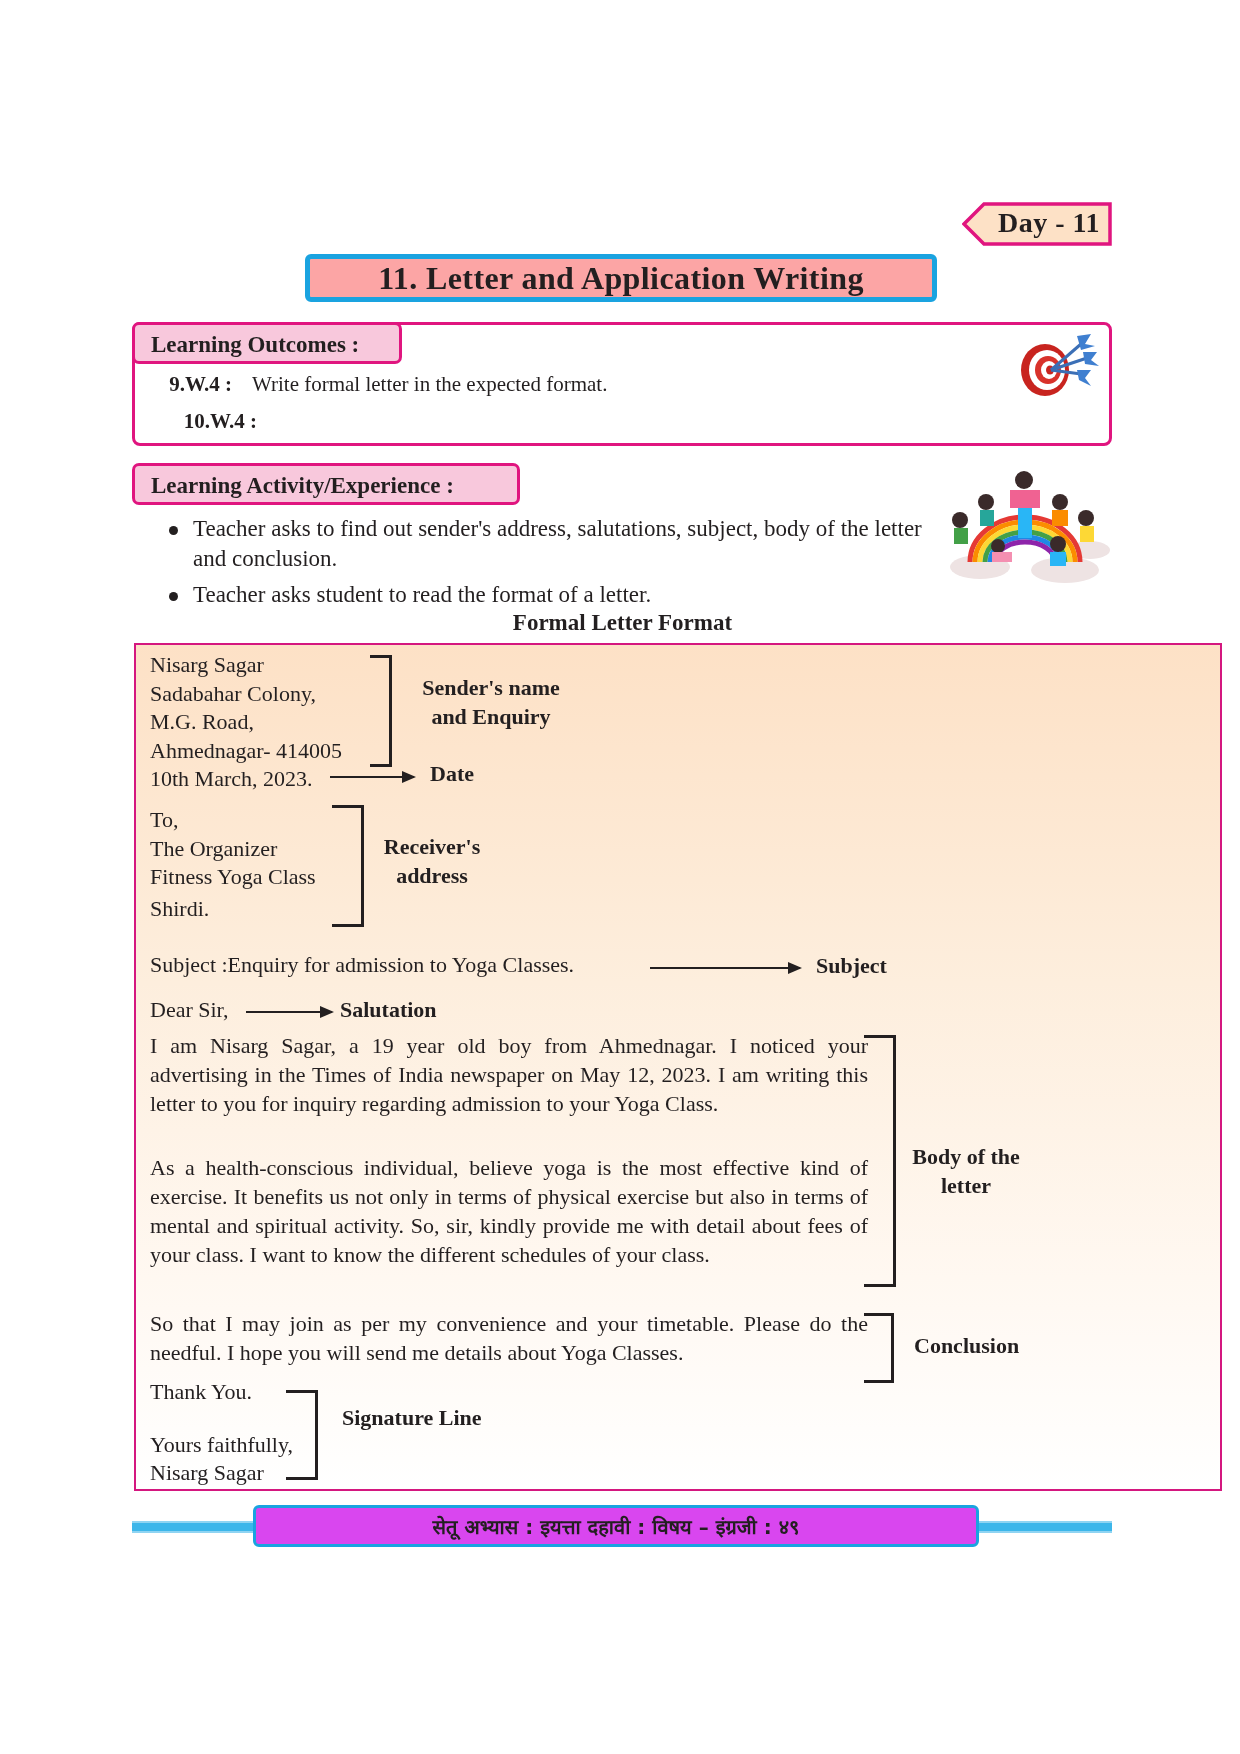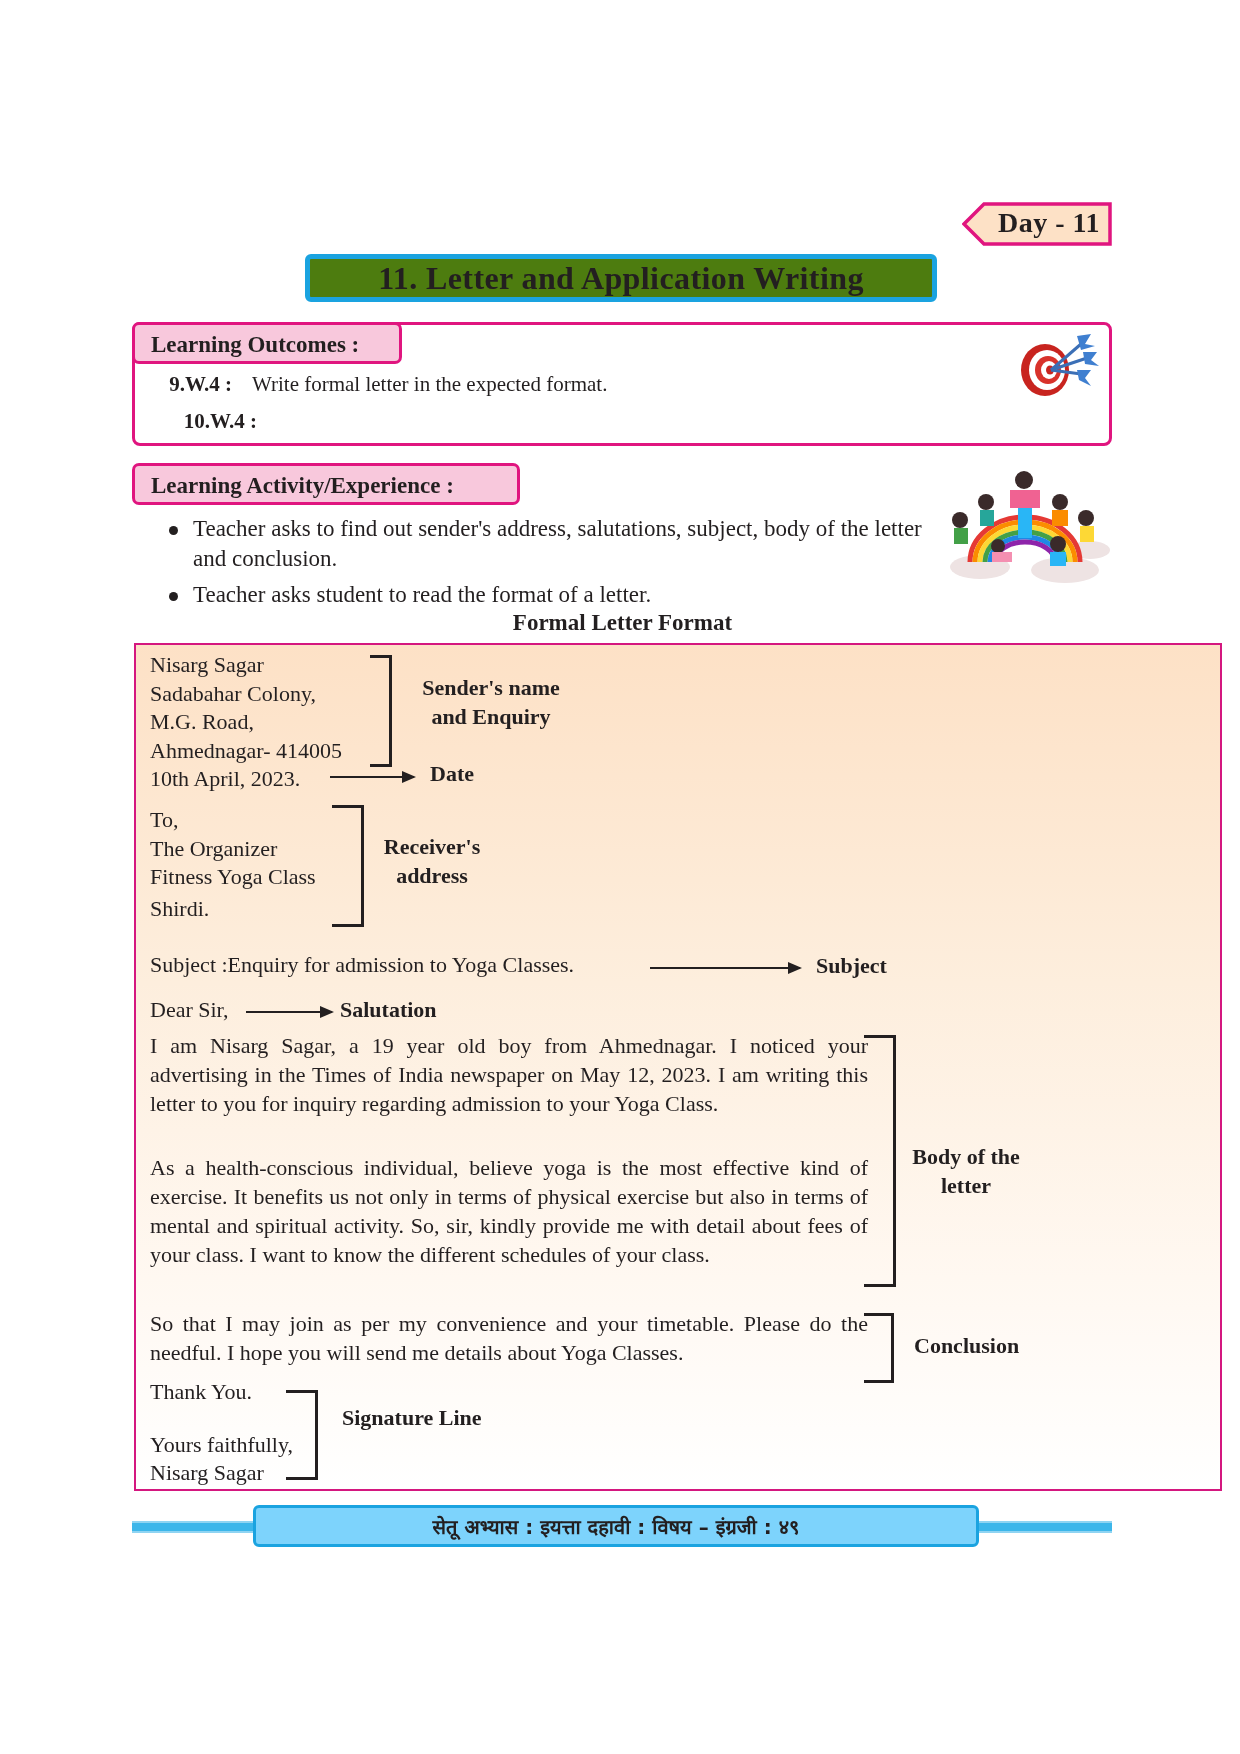--- a/index.html
+++ b/index.html
@@ -10,21 +10,21 @@
   .abs { position: absolute; }
 
   
   .day-tag { left: 962px; top: 202px; width: 150px; height: 26px; }
   .day-tag svg { position: absolute; left: 0; top: 0; }
   .day-text { position: absolute; left: 36px; top: 5px; font-weight: bold; font-size: 28px; letter-spacing: 0.5px; }
 
   
   .title-box {
     left: 305px; top: 254px; width: 632px; height: 48px;
-    background: #4d7c0f; border: 5px solid #1aa3e0; border-radius: 6px; box-sizing: border-box;
+    background: #fca5a5; border: 5px solid #1aa3e0; border-radius: 6px; box-sizing: border-box;
     display: flex; align-items: center; justify-content: center;
   }
   .title-text { font-weight: bold; font-size: 32px; letter-spacing: 0.4px; }
 
   
   .outcomes-box {
     left: 132px; top: 322px; width: 980px; height: 124px;
     border: 3px solid #e0157f; border-radius: 8px; box-sizing: border-box;
   }
   .pink-tab {
@@ -59,21 +59,21 @@
   .lbl { position: absolute; font-weight: bold; font-size: 22px; line-height: 29px; white-space: nowrap; text-align: center; }
   .para { position: absolute; font-size: 22px; line-height: 29px; text-align: justify; }
   .bracket { position: absolute; border: 3px solid #231f20; border-left: none; box-sizing: border-box; }
   .arrow { position: absolute; height: 2px; background: #231f20; }
   .arrow::after { content: ""; position: absolute; right: -2px; top: -5px; border-left: 14px solid #231f20; border-top: 6px solid transparent; border-bottom: 6px solid transparent; }
 
   
   .footer-line { left: 132px; top: 1521px; width: 980px; height: 8px; background: #3cb6ea; border-top: 2px solid #8fd4f2; border-bottom: 2px solid #8fd4f2; box-sizing: content-box; }
   .footer-box {
     left: 253px; top: 1505px; width: 726px; height: 42px; box-sizing: border-box;
-    background: #7dd3fc; border: 3px solid #1aa3e0; border-radius: 6px;
+    background: #d946ef; border: 3px solid #1aa3e0; border-radius: 6px;
     display: flex; align-items: center; justify-content: center;
     font-family: "DejaVu Sans", sans-serif; font-weight: bold; font-size: 20px;
   }
 </style>
 </head>
 <body>
 
 <div class="abs day-tag">
   <svg width="150" height="44" viewBox="0 0 150 44">
     <polygon points="22,2 148,2 148,42 22,42 2,22" fill="#fde1c6" stroke="#e0157f" stroke-width="3.5"></polygon>
@@ -146,21 +146,21 @@
 
 <div class="abs format-title">Formal Letter Format</div>
 
 <div class="abs letter-box">
 
   <div class="lt" style="left:14px; top:6px;">
     <div>Nisarg Sagar</div>
     <div>Sadabahar Colony,</div>
     <div>M.G. Road,</div>
     <div>Ahmednagar- 414005</div>
-    <div>10th April, 2023.</div>
+    <div>10th March, 2023.</div>
   </div>
   <div class="bracket" style="left:234px; top:10px; width:22px; height:112px;"></div>
   <div class="lbl" style="left:270px; top:28px; width:170px;">
     <div>Sender's name</div>
     <div>and Enquiry</div>
   </div>
   <div class="arrow" style="left:194px; top:131px; width:84px;"></div>
   <div class="lbl" style="left:294px; top:114px;">Date</div>
 
   <div class="lt" style="left:14px; top:161px;">

